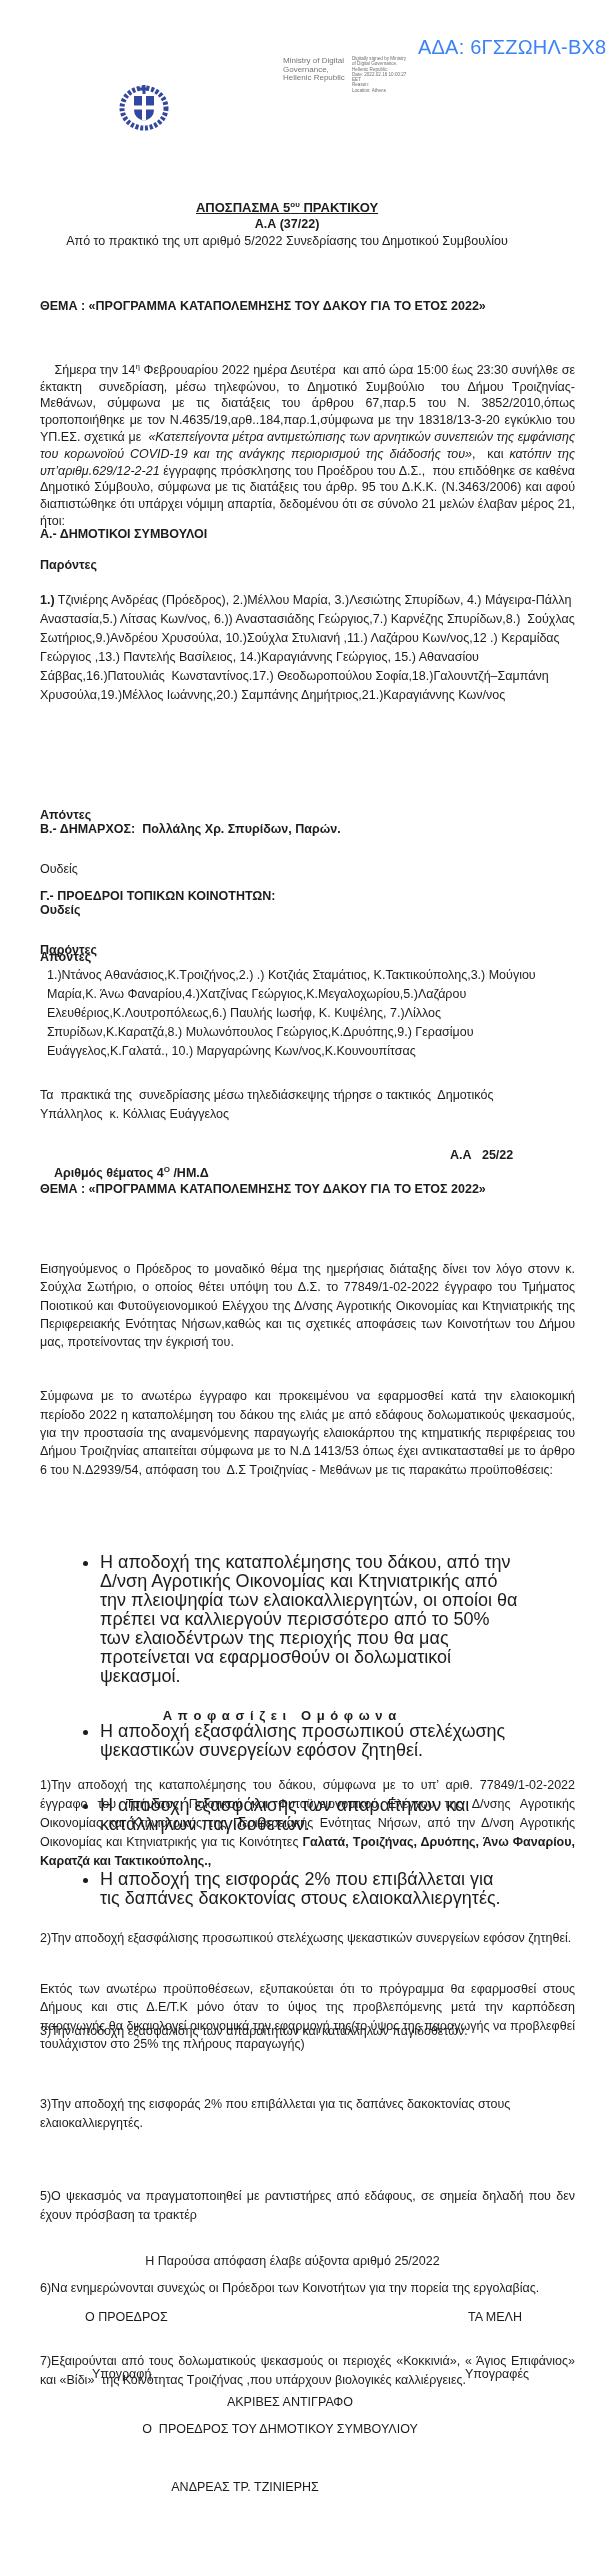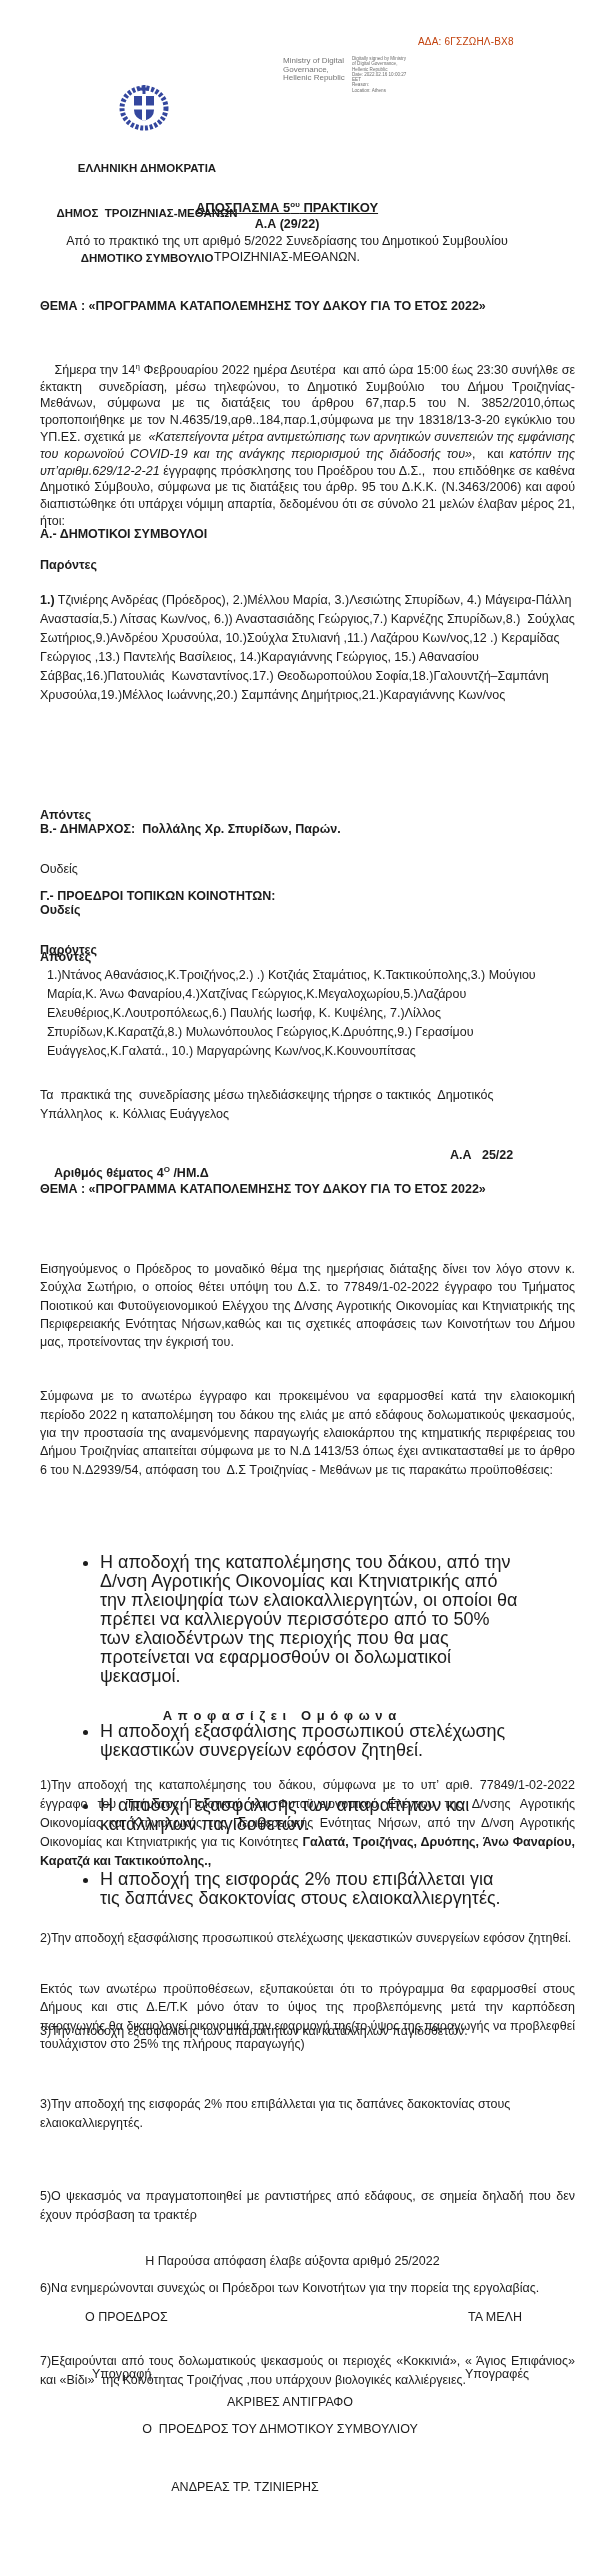--- a/index.html
+++ b/index.html
@@ -7,21 +7,21 @@
         font-family:"Liberation Sans","DejaVu Sans",sans-serif;color:#1c1c1c;}
   .abs{position:absolute;}
   .t{font-size:12.5px;line-height:18px;white-space:pre-wrap;}
   .b{font-weight:bold;}
   .i{font-style:italic;}
   .j{text-align:justify;}
   .u{text-decoration:underline;}
   p{margin:0;}
   sup{font-size:8px;vertical-align:super;line-height:0;}
 
-  .ada{left:418px;top:36px;font-size:10px;letter-spacing:0.2px;color:#c2410c;}
+  .ada{left:418px;top:36px;font-size:20px;letter-spacing:0.2px;color:#3b82f6;}
   .stamp-signer{left:283px;top:57px;width:100px;font-size:8px;line-height:8.6px;color:#767676;white-space:pre-line;}
   .stamp-details{left:352px;top:56px;width:55px;font-size:4.6px;line-height:5.3px;color:#6e6e6e;white-space:pre-line;}
   .emblem{left:116px;top:85px;}
   .letterhead{left:47px;top:131px;width:200px;text-align:center;font-weight:bold;font-size:11.5px;line-height:15px;white-space:pre-wrap;}
 
   .titleblock{left:0;top:199px;width:574px;text-align:center;}
   .titleblock .l1{font-size:13px;font-weight:bold;line-height:17px;}
   .titleblock .l2{font-size:12.5px;font-weight:bold;line-height:17px;}
   .titleblock .l3{font-size:12.5px;line-height:16px;}
 
@@ -90,31 +90,25 @@
     <ellipse cx="28" cy="23" rx="22" ry="20" fill="none" stroke="#34479e" stroke-width="5" stroke-dasharray="3 1.8"></ellipse>
     <rect x="26.5" y="0" width="3" height="9" fill="#34479e"></rect>
     <rect x="23" y="2.5" width="10" height="3" fill="#34479e"></rect>
     <path d="M18 11 h20 v14 q0 8 -10 11 q-10 -3 -10 -11 z" fill="#34479e"></path>
     <g clip-path="url(#shieldClip)">
       <rect x="26" y="11" width="4" height="26" fill="#ffffff"></rect>
       <rect x="18" y="20.5" width="20" height="4" fill="#ffffff"></rect>
     </g>
   </svg>
 
-  <div class="abs letterhead">
-    <div>ΕΛΛΗΝΙΚΗ ΔΗΜΟΚΡΑΤΙΑ</div>
-    <div>ΔΗΜΟΣ  ΤΡΟΙΖΗΝΙΑΣ-ΜΕΘΑΝΩΝ</div>
-    <div>ΔΗΜΟΤΙΚΟ ΣΥΜΒΟΥΛΙΟ</div>
-  </div>
 
   <div class="abs titleblock">
     <div class="l1"><span class="u"><span>ΑΠΟΣΠΑΣΜΑ 5</span><sup>ου</sup><span> ΠΡΑΚΤΙΚΟΥ</span></span></div>
-    <div class="l2">Α.Α (29/22)</div>
+    <div class="l2">Α.Α (37/22)</div>
     <div class="l3">Από το πρακτικό της υπ αριθμό 5/2022 Συνεδρίασης του Δημοτικού Συμβουλίου</div>
-    <div class="l3">ΤΡΟΙΖΗΝΙΑΣ-ΜΕΘΑΝΩΝ.</div>
   </div>
 
   <div class="abs t subject1">ΘΕΜΑ : «ΠΡΟΓΡΑΜΜΑ ΚΑΤΑΠΟΛΕΜΗΣΗΣ ΤΟΥ ΔΑΚΟΥ ΓΙΑ ΤΟ ΕΤΟΣ 2022»</div>
 
   <div class="abs t j intro">
     <span>Σήμερα την 14</span><sup>η</sup><span> Φεβρουαρίου 2022 ημέρα Δευτέρα  και από ώρα 15:00 έως 23:30 συνήλθε σε έκτακτη  συνεδρίαση, μέσω τηλεφώνου, το Δημοτικό Συμβούλιο  του Δήμου Τροιζηνίας-Μεθάνων, σύμφωνα με τις διατάξεις του άρθρου 67,παρ.5 του Ν. 3852/2010,όπως τροποποιήθηκε με τον Ν.4635/19,αρθ..184,παρ.1,σύμφωνα με την 18318/13-3-20 εγκύκλιο του ΥΠ.ΕΣ. σχετικά με  </span><span class="i">«Κατεπείγοντα μέτρα αντιμετώπισης των αρνητικών συνεπειών της εμφάνισης του κορωνοϊού COVID-19 και της ανάγκης περιορισμού της διάδοσής του»</span><span>,  και </span><span class="i">κατόπιν της υπ’αριθμ.629/12-2-21</span><span> έγγραφης πρόσκλησης του Προέδρου του Δ.Σ.,  που επιδόθηκε σε καθένα Δημοτικό Σύμβουλο, σύμφωνα με τις διατάξεις του άρθρ. 95 του Δ.Κ.Κ. (Ν.3463/2006) και αφού διαπιστώθηκε ότι υπάρχει νόμιμη απαρτία, δεδομένου ότι σε σύνολο 21 μελών έλαβαν μέρος 21, ήτοι:</span>
   </div>
 
   <div class="abs t b secA-h">Α.- ΔΗΜΟΤΙΚΟΙ ΣΥΜΒΟΥΛΟΙ</div>
   <div class="abs t b secA-present">Παρόντες</div>

